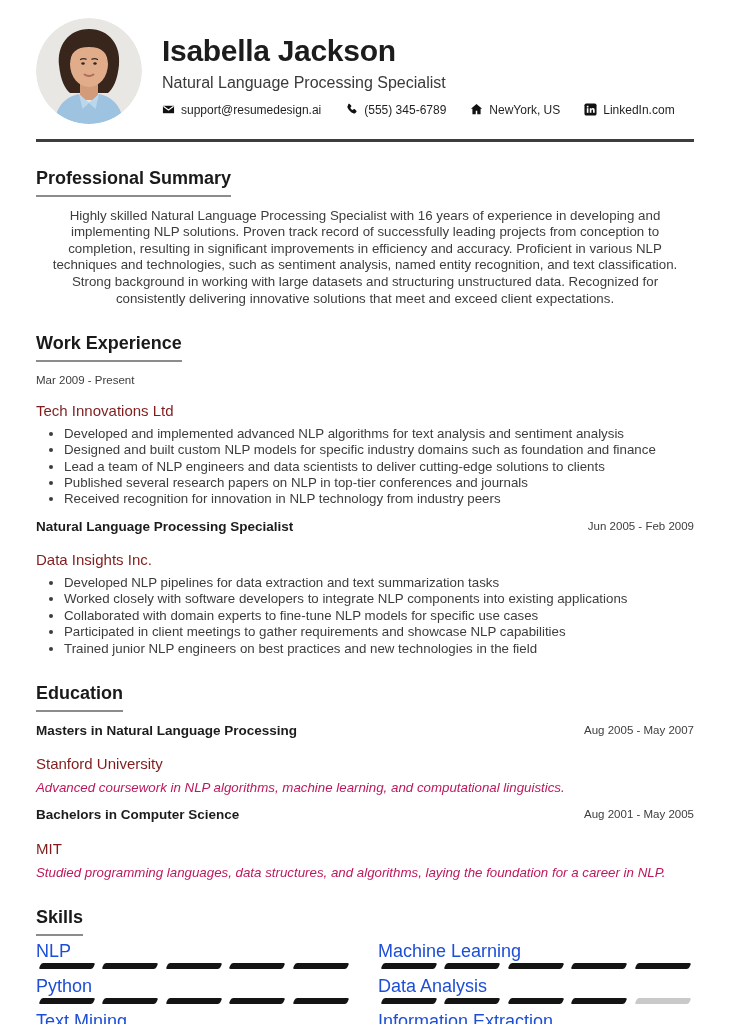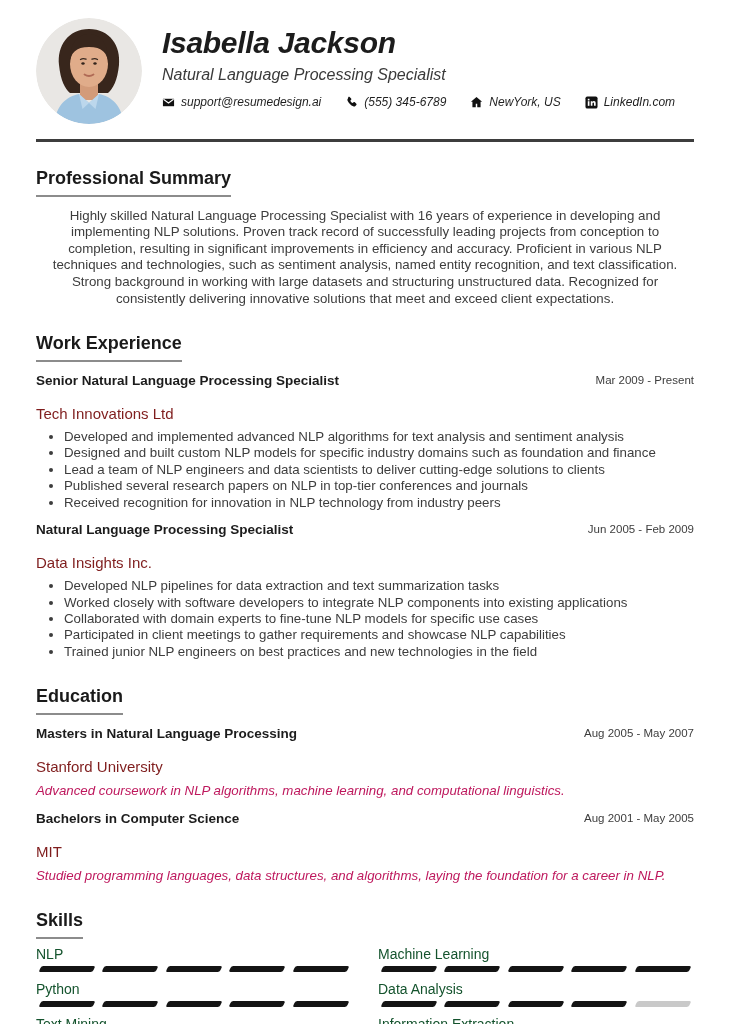--- a/index.html
+++ b/index.html
@@ -6,21 +6,21 @@
   html,body { width:730px; height:1024px; }
   body {
     background:#ffffff;
     font-family:"Liberation Sans", sans-serif;
     color:#3d3d3d;
     overflow:hidden;
   }
   .page { padding:18px 36px 0 36px; }
 
   
-  .header { display:flex; gap:20px; align-items:flex-start;font-style:italic; }
+  .header { display:flex; gap:20px; align-items:center; }
   .avatar {
     width:106px; height:106px; border-radius:50%;
     overflow:hidden; flex-shrink:0;
   }
   .avatar svg { display:block; width:100%; height:100%; }
   .header-info { padding-top:8px; }
   .name {
     font-size:30px; font-weight:bold; color:#1c1c1c;
     letter-spacing:-0.3px; line-height:1.1;
   }
@@ -55,21 +55,21 @@
   .entry-dates { font-size:11.5px; color:#3d3d3d; white-space:nowrap; padding-top:1px; }
   .entry-sub { font-size:15px; color:#7f1d1d; margin-top:16px; }
   .bullets { margin-top:7px; padding-left:28px; list-style:disc; }
   .bullets li { font-size:13.3px; line-height:16.4px; color:#3d3d3d; }
   .edu-desc { margin-top:8px; font-size:13.3px; color:#be185d; line-height:1.25;font-style:italic; }
 
   
   .skills-grid { display:flex; gap:26px; margin-top:8px; }
   .skill-col { flex:1; min-width:0; }
   .skill { margin-bottom:10px; }
-  .skill-label { font-size:14px; color:#14532d; line-height:15px; }
+  .skill-label { font-size:18px; color:#1d4ed8; line-height:15px; }
   .skill-bar { display:flex; gap:9px; margin-top:4px; height:6px; padding:0 4px; }
   .seg { flex:1; height:6px; border-radius:2px; transform:skewX(-25deg); }
   .seg.filled { background:#141414; }
   .seg.empty  { background:#c9c9c9; }
 </style>
 </head>
 <body>
 
 <div class="page">
 
@@ -148,21 +148,20 @@
     <div class="section-heading">Professional Summary</div>
     <p class="summary-text">Highly skilled Natural Language Processing Specialist with 16 years of experience in developing and implementing NLP solutions. Proven track record of successfully leading projects from conception to completion, resulting in significant improvements in efficiency and accuracy. Proficient in various NLP techniques and technologies, such as sentiment analysis, named entity recognition, and text classification. Strong background in working with large datasets and structuring unstructured data. Recognized for consistently delivering innovative solutions that meet and exceed client expectations.</p>
   </div>
 
   <div class="section">
     <div class="section-heading">Work Experience</div>
     <div>
 
         <div class="job">
           <div class="entry-header">
-            <div class="entry-title">Senior Natural Language Processing Specialist</div>
             <div class="entry-dates">Mar 2009 - Present</div>
           </div>
           <div class="entry-sub">Tech Innovations Ltd</div>
           <ul class="bullets">
             <li>Developed and implemented advanced NLP algorithms for text analysis and sentiment analysis</li>
             <li>Designed and built custom NLP models for specific industry domains such as foundation and finance</li>
             <li>Lead a team of NLP engineers and data scientists to deliver cutting-edge solutions to clients</li>
             <li>Published several research papers on NLP in top-tier conferences and journals</li>
             <li>Received recognition for innovation in NLP technology from industry peers</li>
           </ul>

